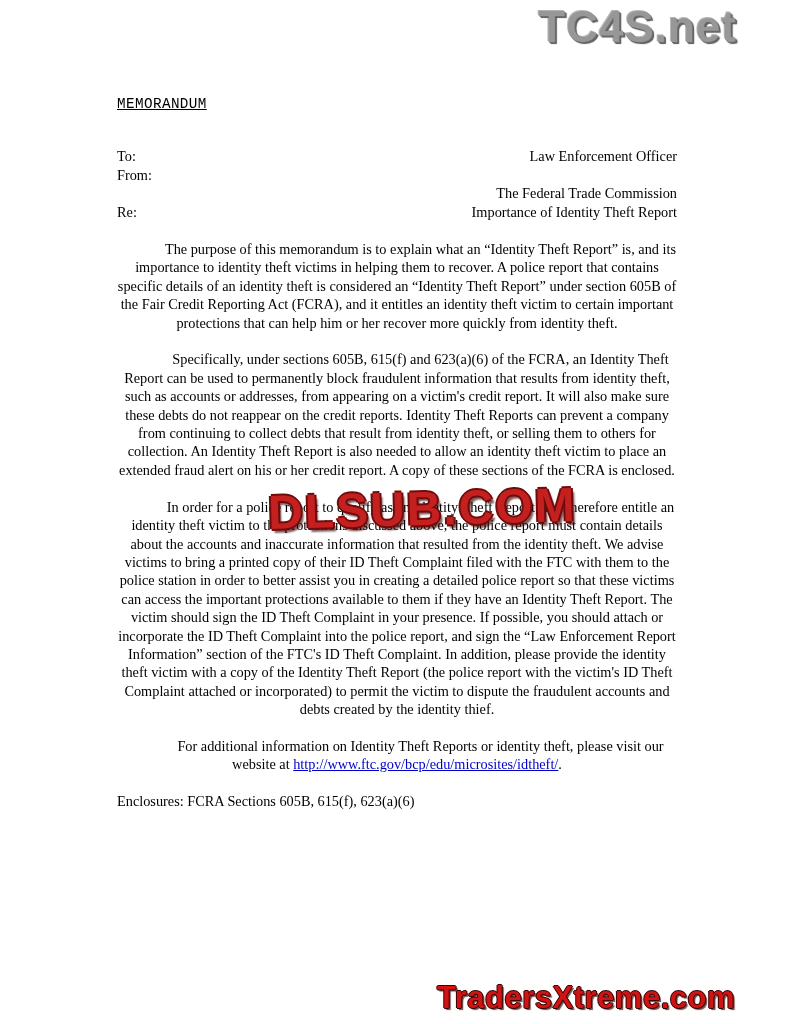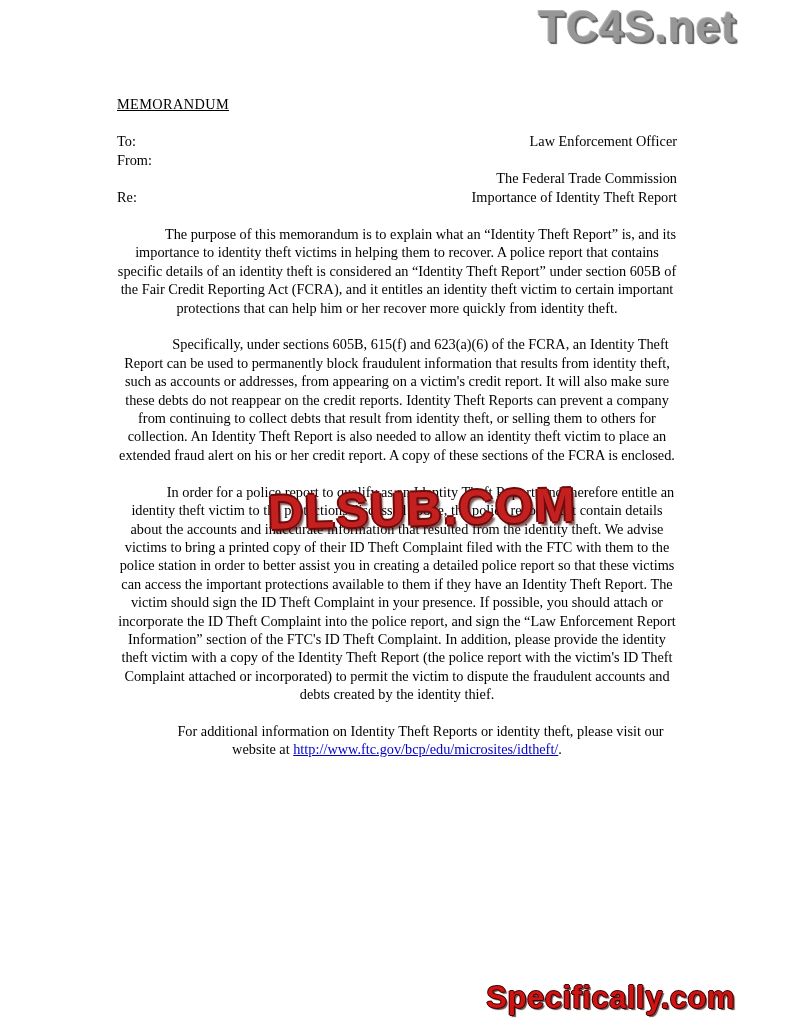--- a/index.html
+++ b/index.html
@@ -20,21 +20,22 @@
     position: absolute;
     left: 117px;
     top: 95px;
     width: 560px;
     font-size: 14.3px;
     line-height: 18.4px;
   }
   .memo-title {
     text-decoration: underline;
     letter-spacing: 0.4px;
-    margin: 0 0 19px 0;
+    margin: 0 0 34px 0;
+    font-family: Liberation Mono, monospace;
   }
   .header-block {
     margin: 0 0 19px 0;
   }
   .hrow {
     display: flex;
     justify-content: space-between;
   }
   .hlabel {
     width: 93px;
@@ -127,20 +128,21 @@
     </div>
 
     <p class="para">The purpose of this memorandum is to explain what an “Identity Theft Report” is, and its importance to identity theft victims in helping them to recover.  A police report that contains specific details of an identity theft is considered an “Identity Theft Report” under section 605B of the Fair Credit Reporting Act (FCRA), and it entitles an identity theft victim to certain important protections that can help him or her recover more quickly from identity theft.</p>
 
     <p class="para">Specifically, under sections 605B, 615(f) and 623(a)(6) of the FCRA, an Identity Theft Report can be used to permanently block fraudulent information that results from identity theft, such as accounts or addresses, from appearing on a victim's credit report. It will also make sure these debts do not reappear on the credit reports. Identity Theft Reports can prevent a company from continuing to collect debts that result from identity theft, or selling them to others for collection. An Identity Theft Report is also needed to allow an identity theft victim to place an extended fraud alert on his or her credit report. A copy of these sections of the FCRA is enclosed.</p>
 
     <p class="para">In order for a police report to qualify as an Identity Theft Report, and therefore entitle an identity theft victim to the protections discussed above, the police report must contain details about the accounts and inaccurate information that resulted from the identity theft.  We advise victims to bring a printed copy of their ID Theft Complaint filed with the FTC with them to the police station in order to better assist you in creating a detailed police report so that these victims can access the important protections available to them if they have an Identity Theft Report.   The victim should sign the ID Theft Complaint in your presence.  If possible, you should attach or incorporate the ID Theft Complaint into the police report, and sign the “Law Enforcement Report Information”  section of the FTC's ID Theft Complaint. In addition, please provide the identity theft victim with a copy of the Identity Theft Report (the police report with the victim's ID Theft Complaint attached or incorporated) to permit the victim to dispute the fraudulent accounts and debts created by the identity thief.</p>
 
     <p class="para"><span>For additional information on Identity Theft Reports or identity theft, please visit our website at </span><a href="#" class="link">http://www.ftc.gov/bcp/edu/microsites/idtheft/</a><span>.</span></p>
 
+    <p class="enclosures">Enclosures: FCRA Sections 605B, 615(f), 623(a)(6)</p>
 
   </div>
 
   <div class="wm-center">DLSUB.COM</div>
 
-  <div class="wm-bottom">Specifically.com</div>
+  <div class="wm-bottom">TradersXtreme.com</div>
 
 </div>
 
 </body></html>

